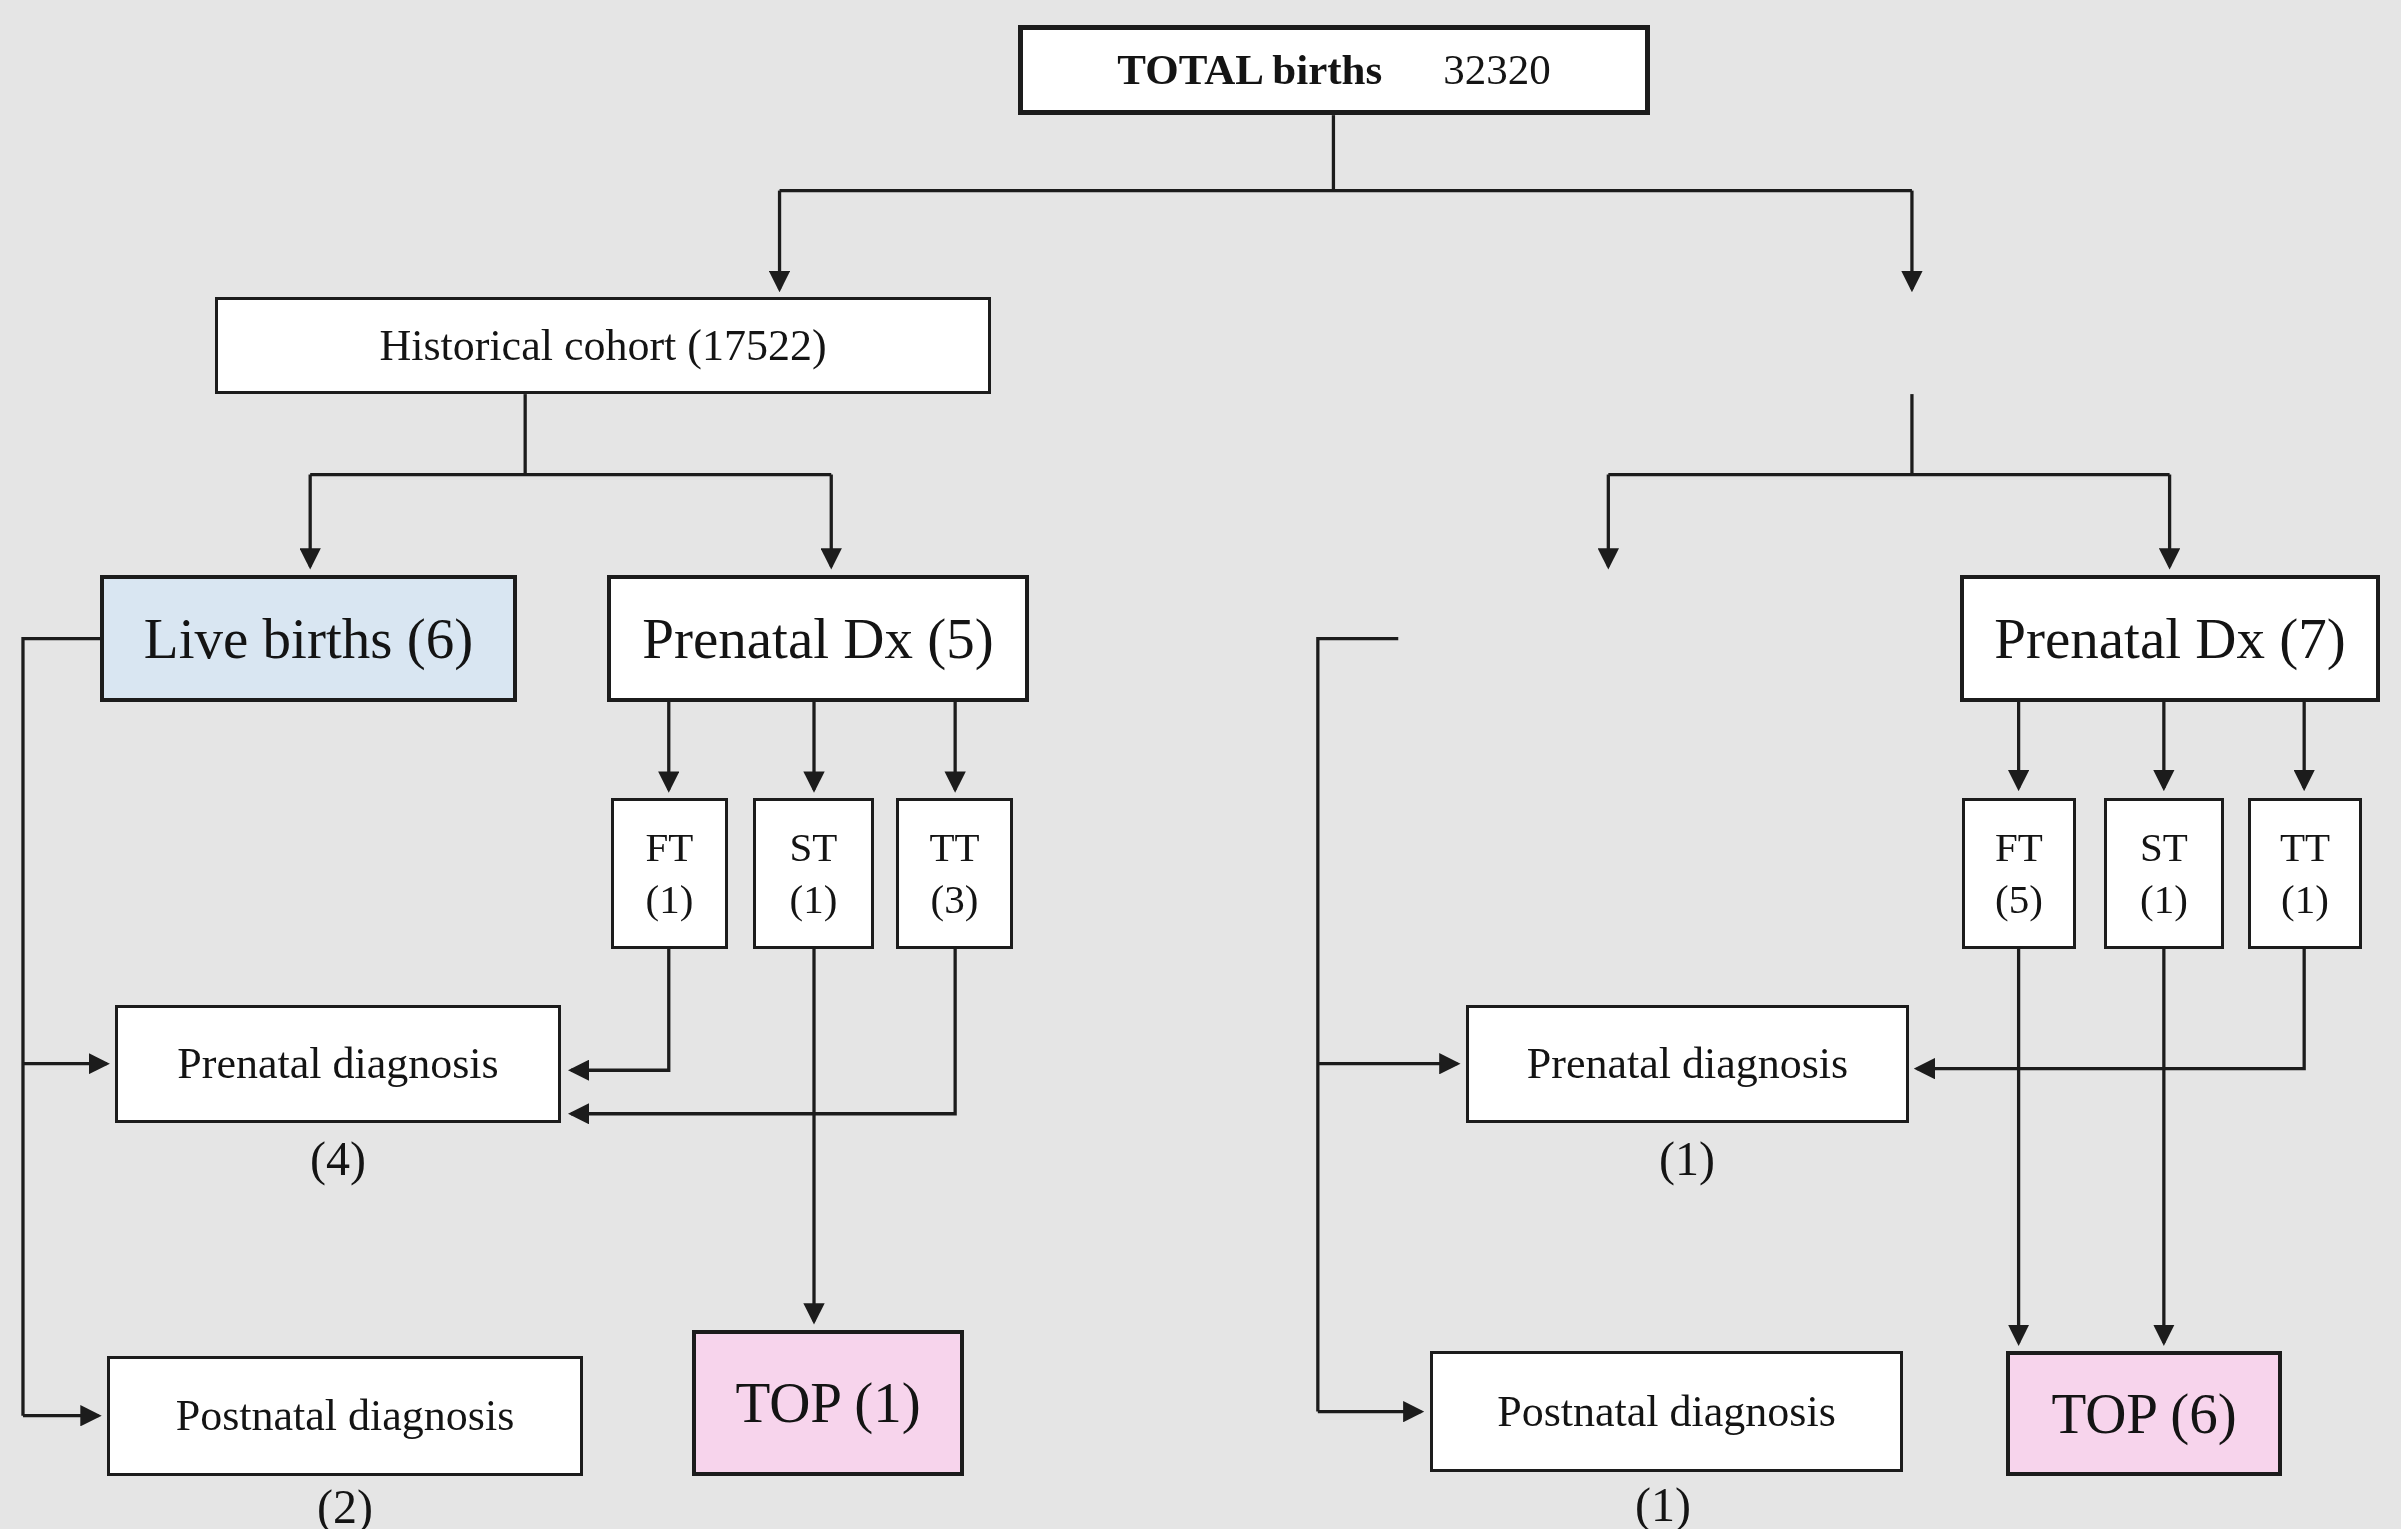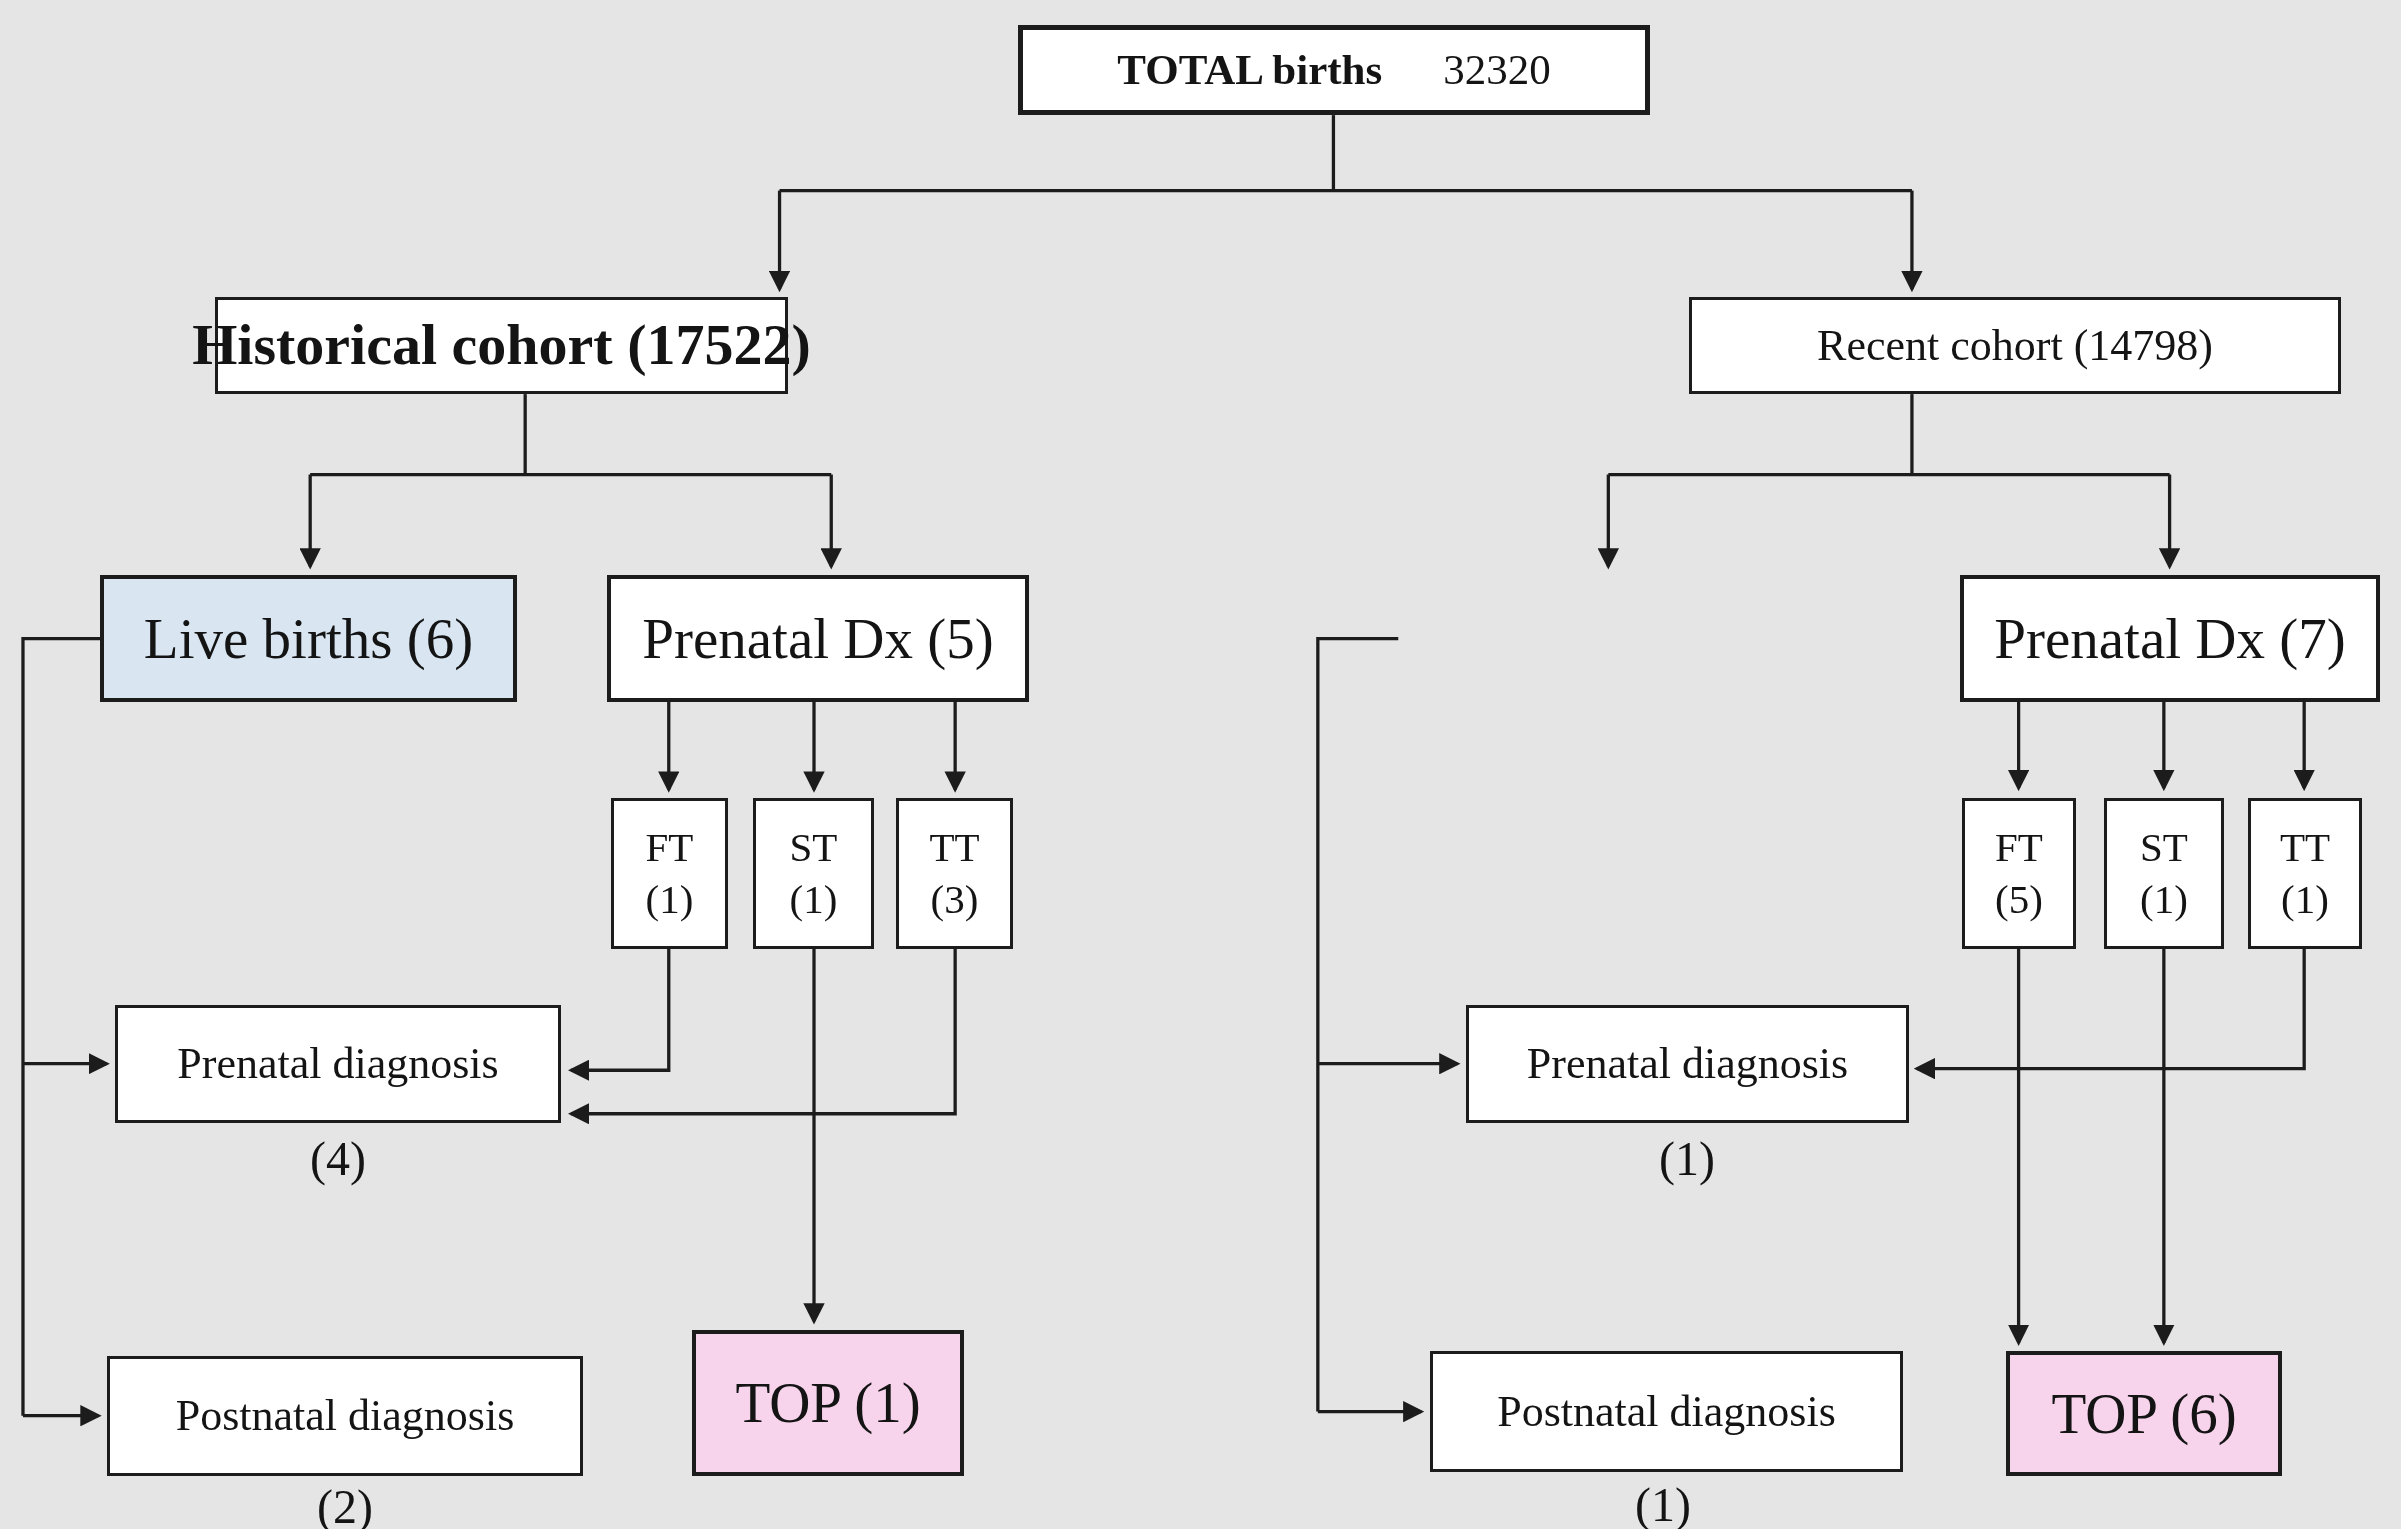--- a/index.html
+++ b/index.html
@@ -99,22 +99,21 @@
       <path d="M 1606 1296 H 1776" marker-end="url(#arrow)"></path>
       <path d="M 1606 1720 H 1732" marker-end="url(#arrow)"></path>
     </g>
   </svg>
 
   <div class="box thick titlebox" style="left:1018px;top:24.6px;width:632px;height:90px;">
     <span class="bold">TOTAL births</span>
     <span>32320</span>
   </div>
 
-  <div class="box" style="left:215px;top:297px;width:573px;height:97px;font-size:58px;font-weight:bold;">Historical cohort (17522)</div>
-  <div class="box" style="left:1689px;top:297px;width:652px;height:97px;font-size:44px;">Recent cohort (14798)</div>
+  <div class="box" style="left:215px;top:297px;width:776px;height:97px;font-size:44px;">Historical cohort (17522)</div>
 
   <div class="box b5 blue" style="left:100px;top:575px;width:417px;height:127px;">Live births (6)</div>
   <div class="box b5" style="left:607px;top:575px;width:422px;height:127px;">Prenatal Dx (5)</div>
 
   <div class="box b5" style="left:1960px;top:575px;width:420px;height:127px;">Prenatal Dx (7)</div>
 
   <div class="box small" style="left:611px;top:798px;width:117px;height:151px;">
     <span>FT</span>
     <span>(1)</span>
   </div>

